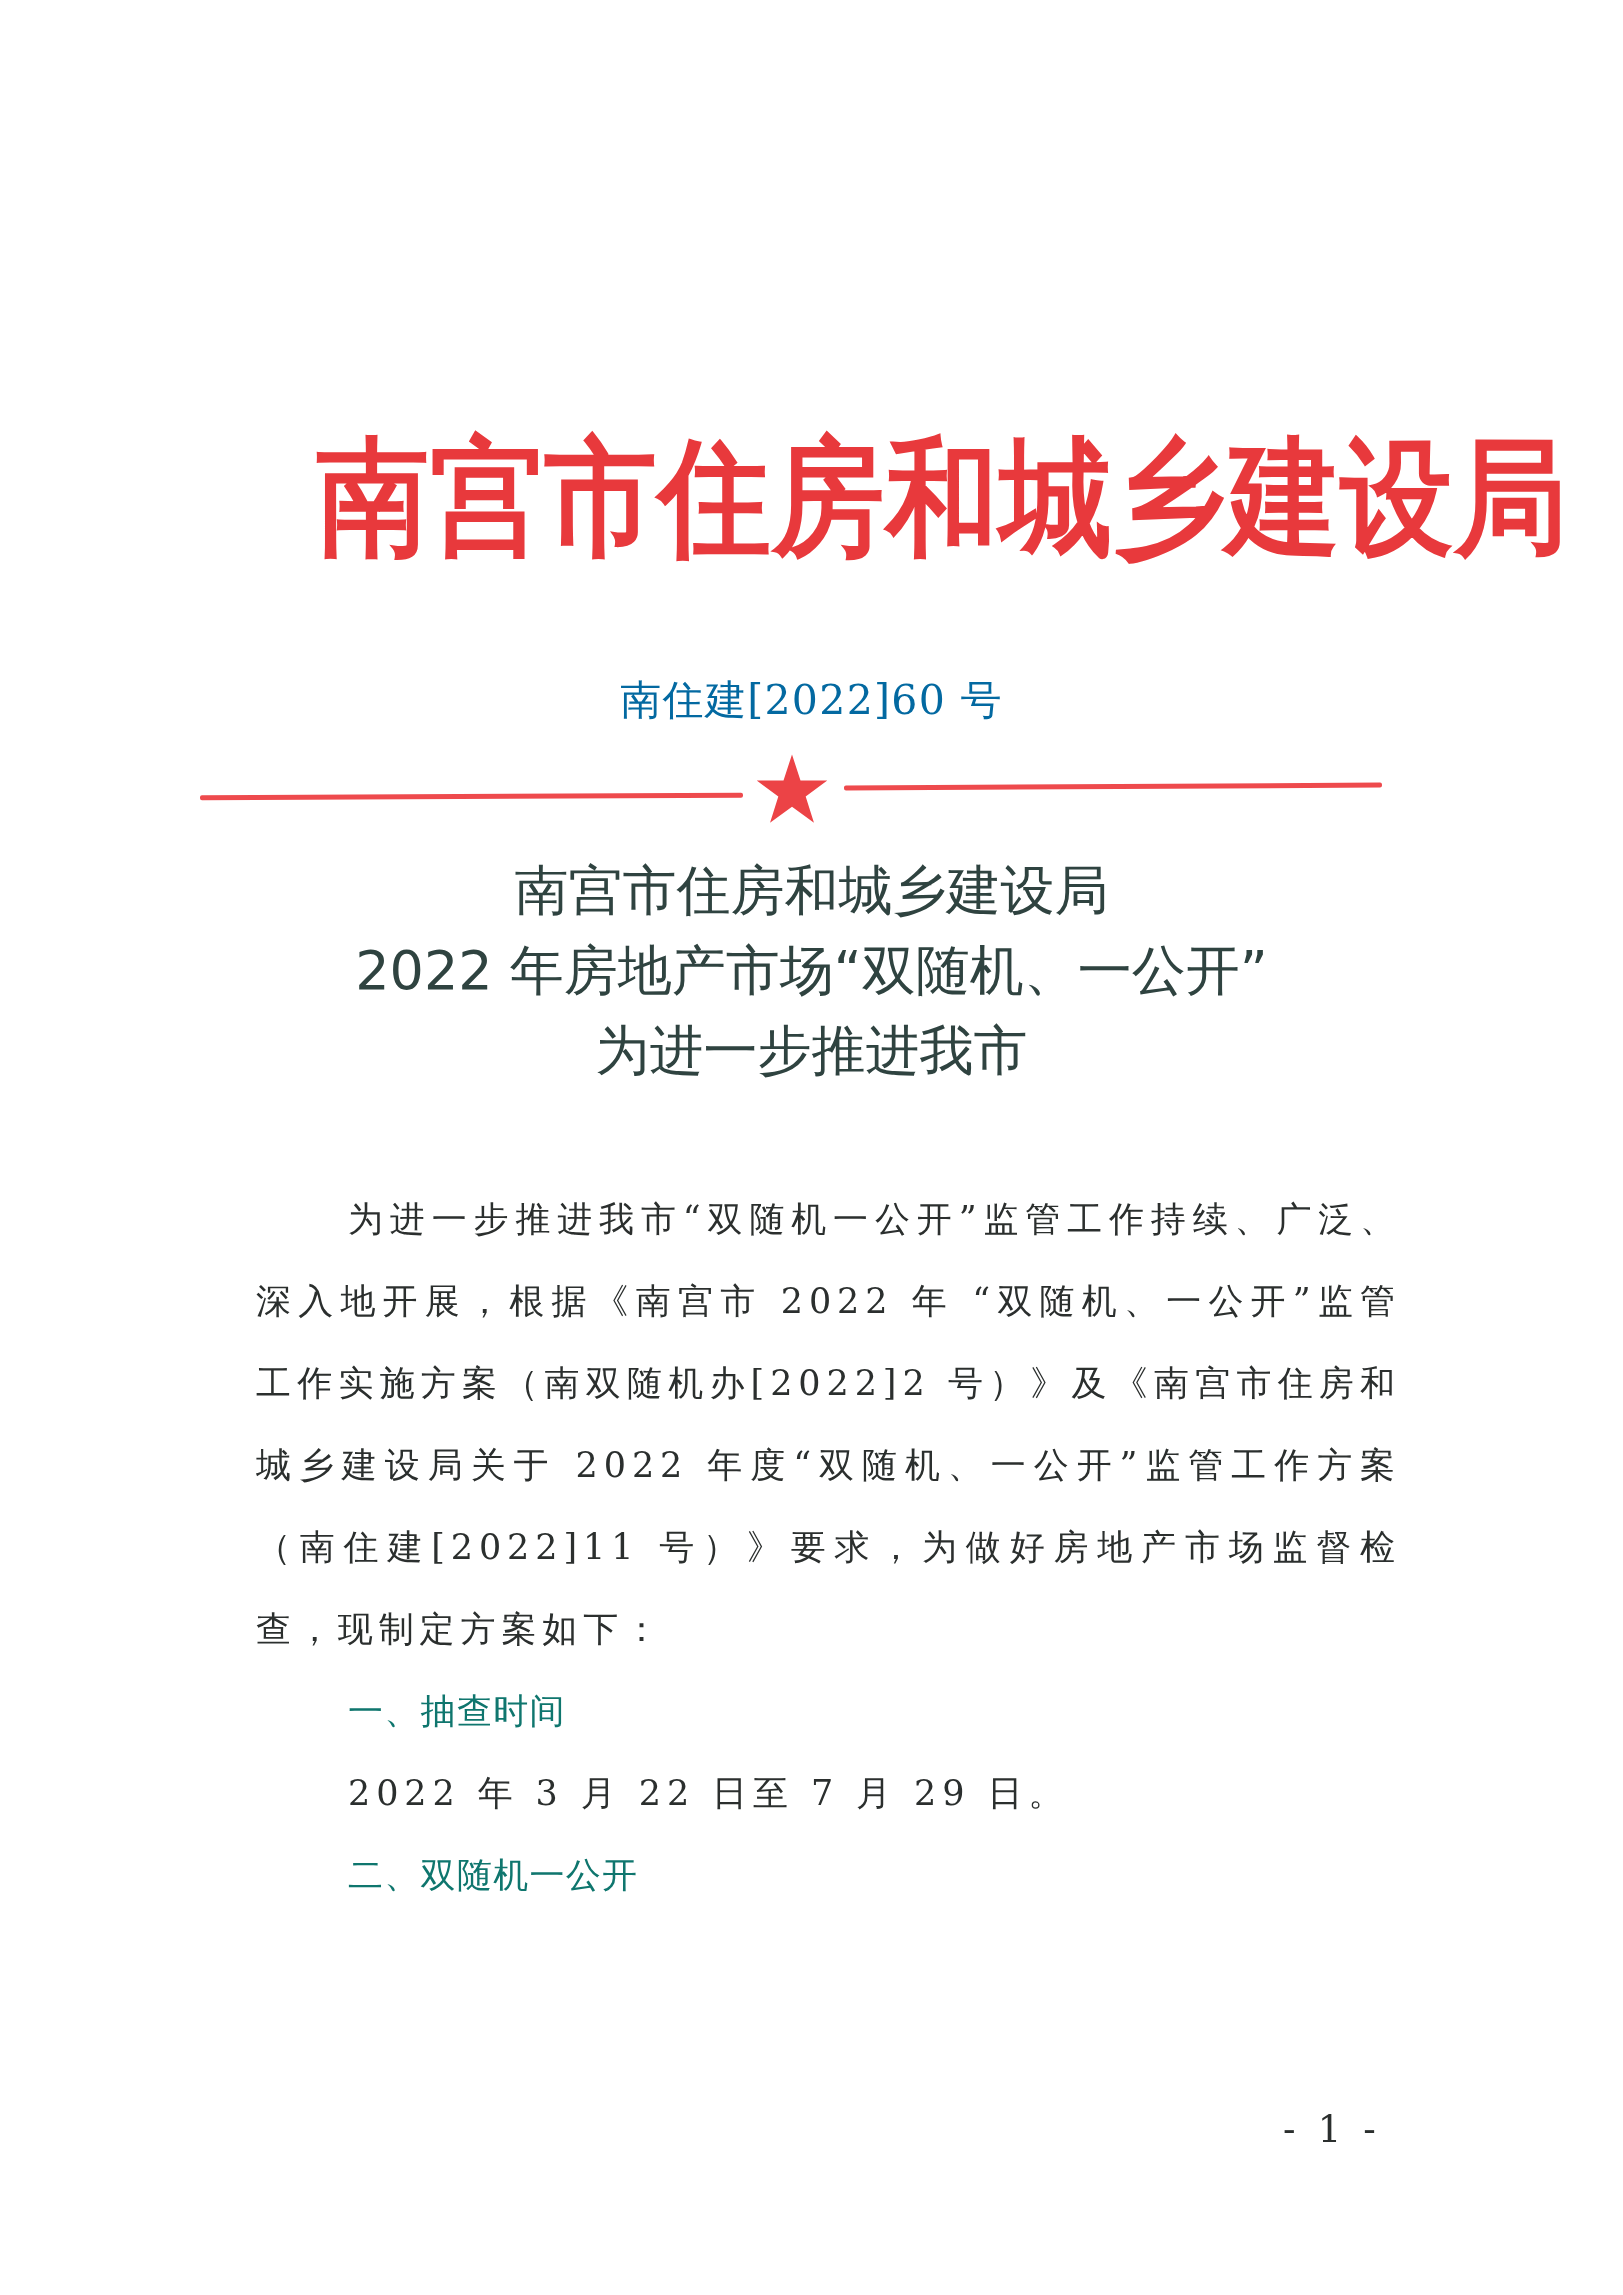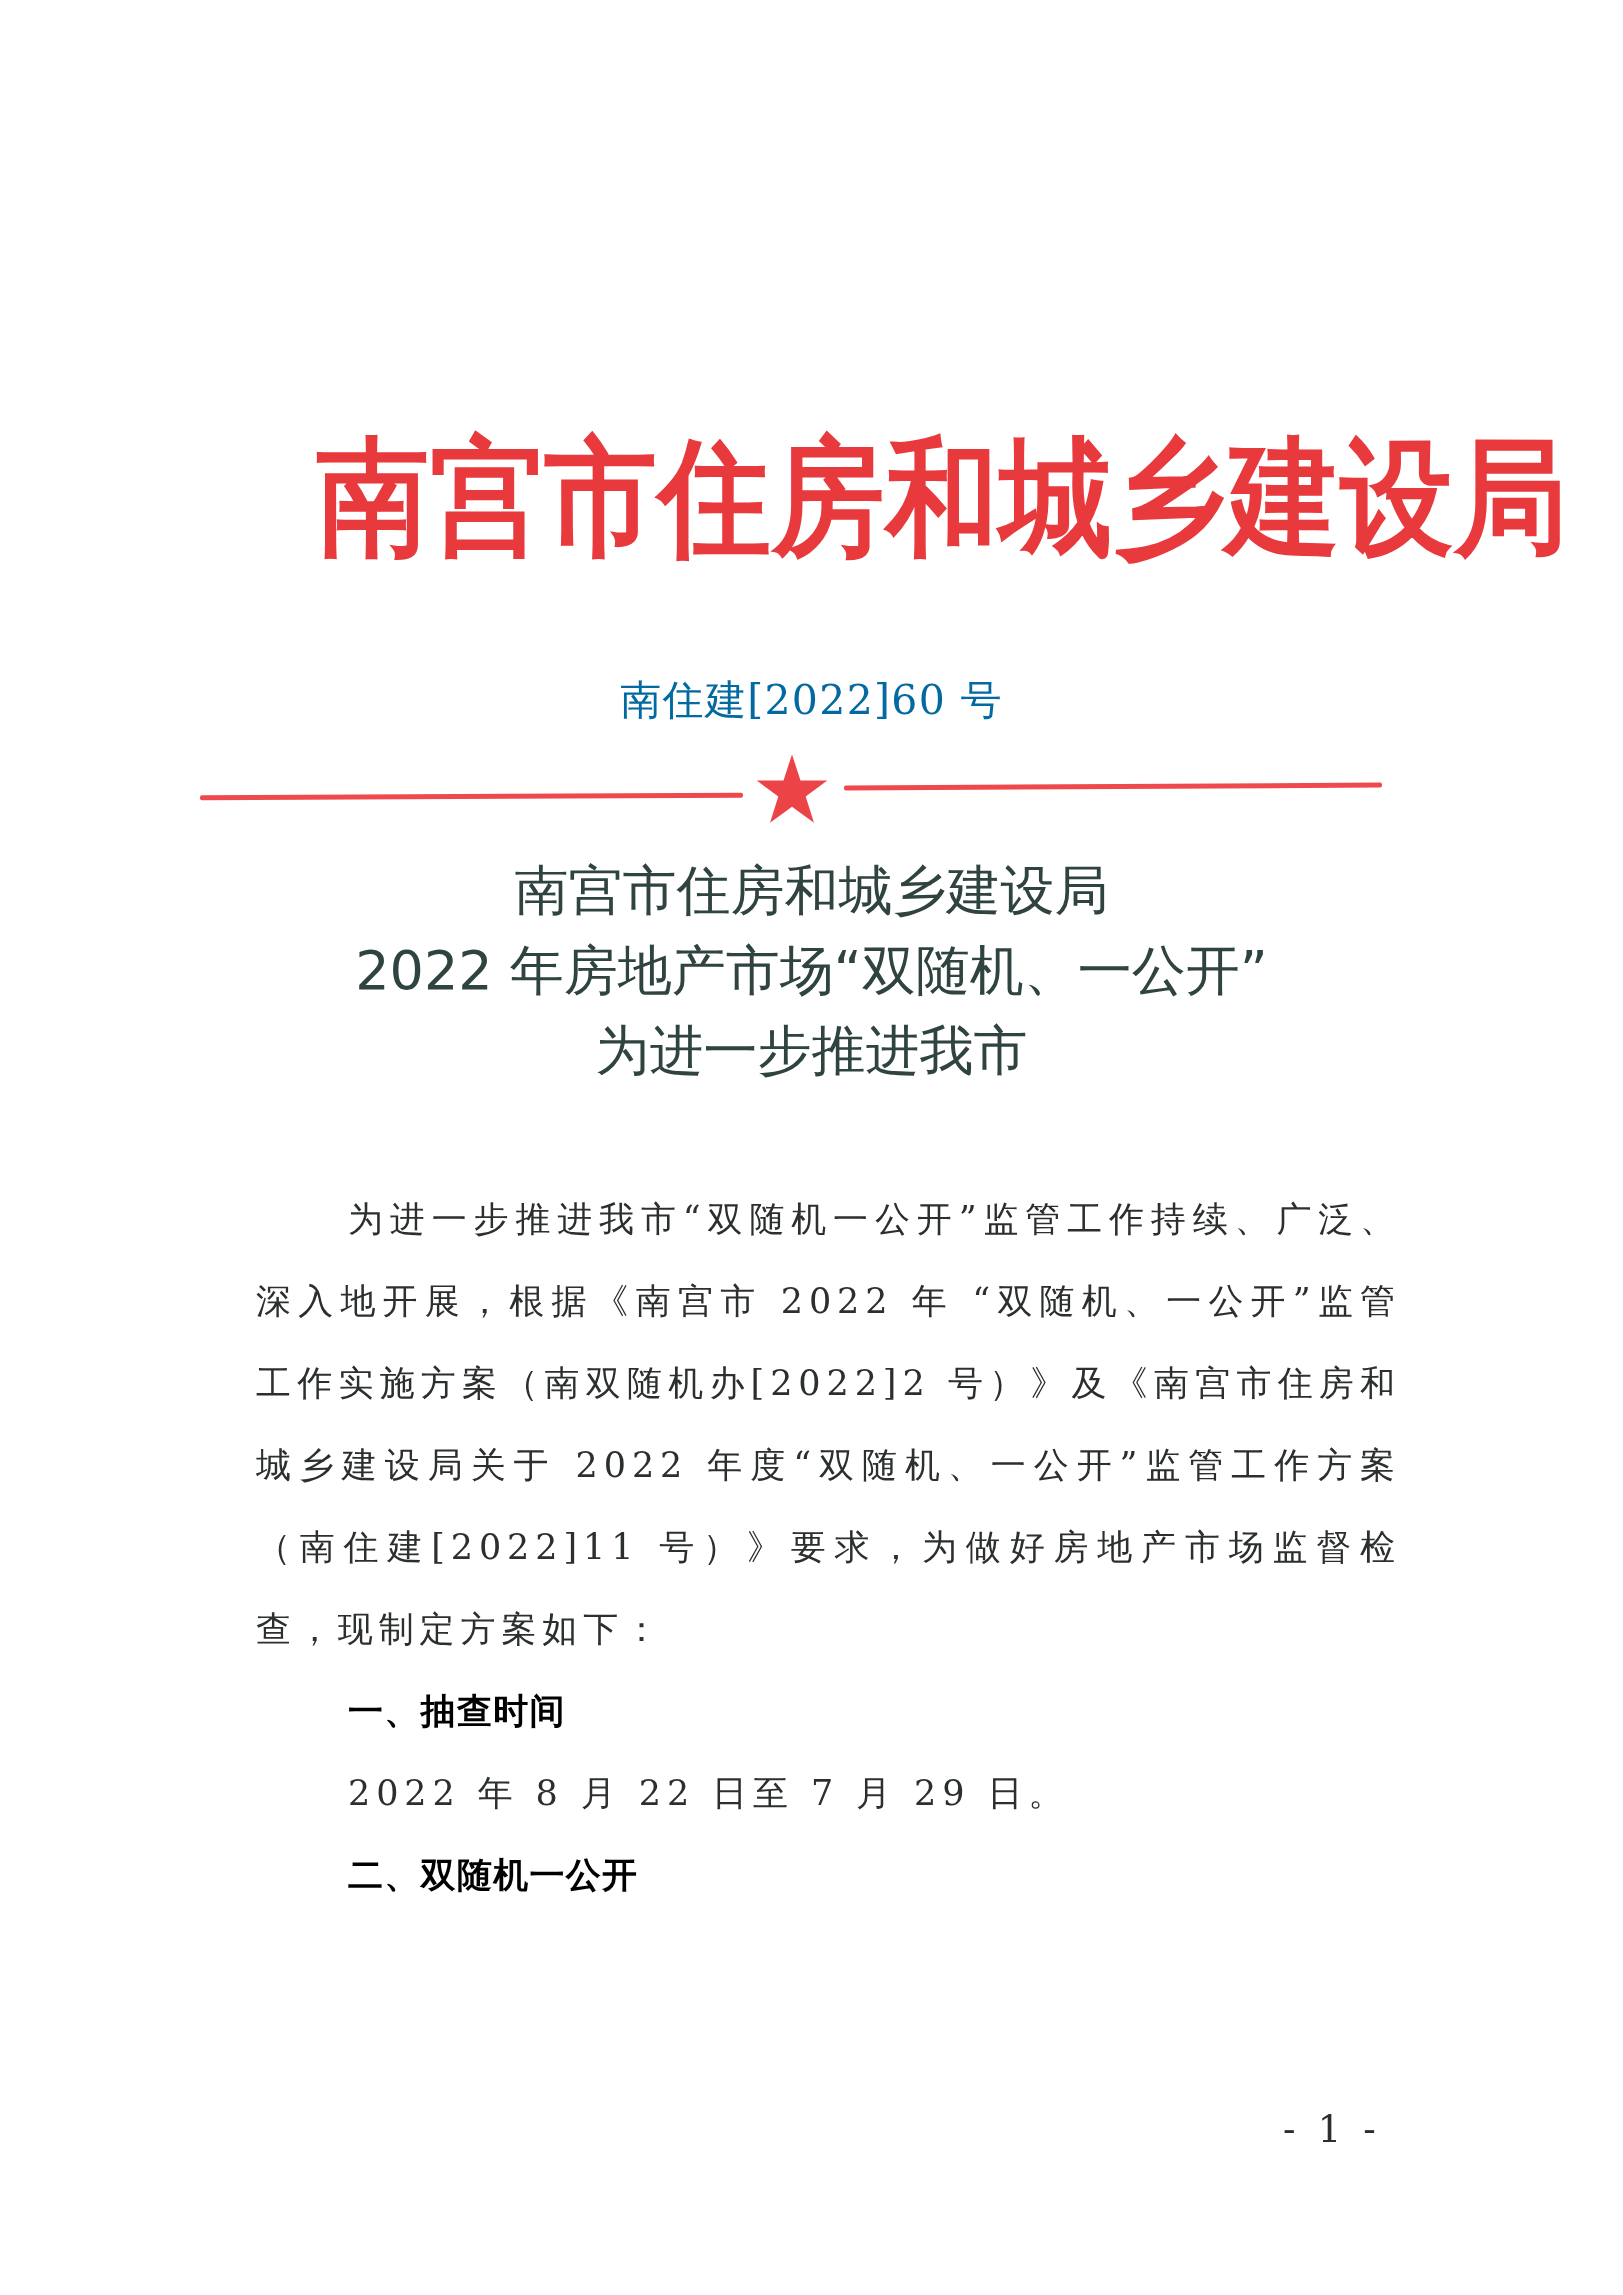--- a/index.html
+++ b/index.html
@@ -66,22 +66,22 @@
       font-size: 35px;
       line-height: 82px;
       color: #2b2f2e;
       letter-spacing: 5.9px;
     }
     .para { margin: 0; text-indent: 92px; text-align: justify; }
     .heading {
       margin: 0;
       text-indent: 92px;
       font-family: "DejaVu Sans", "Liberation Sans", sans-serif;
-      font-weight: bold;
-      color: #000000;
+      font-weight: normal;
+      color: #0f766e;
       letter-spacing: 1.3px;
     }
 
     .page-number {
       left: 1283px; top: 2108px;
       font-size: 37px;
       color: #2b2f2e;
       letter-spacing: 5.2px;
     }
   </style>
@@ -100,18 +100,18 @@
 
 <div class="abs title-block">
   <span class="title-line">南宫市住房和城乡建设局</span>
   <span class="title-line">2022 年房地产市场“双随机、一公开”</span>
   <span class="title-line">为进一步推进我市</span>
 </div>
 
 <div class="abs body-text" style="top:1178px;">
   <p class="para">为进一步推进我市“双随机一公开”监管工作持续、广泛、深入地开展，根据《南宫市 2022 年 “双随机、一公开”监管工作实施方案（南双随机办[2022]2 号）》及《南宫市住房和城乡建设局关于 2022 年度“双随机、一公开”监管工作方案（南住建[2022]11 号）》要求，为做好房地产市场监督检查，现制定方案如下：</p>
   <p class="heading">一、抽查时间</p>
-  <p class="para">2022 年 8 月 22 日至 7 月 29 日。</p>
+  <p class="para">2022 年 3 月 22 日至 7 月 29 日。</p>
   <p class="heading">二、双随机一公开</p>
 </div>
 
 <div class="abs page-number">- 1 -</div>
 
 
 </body></html>

